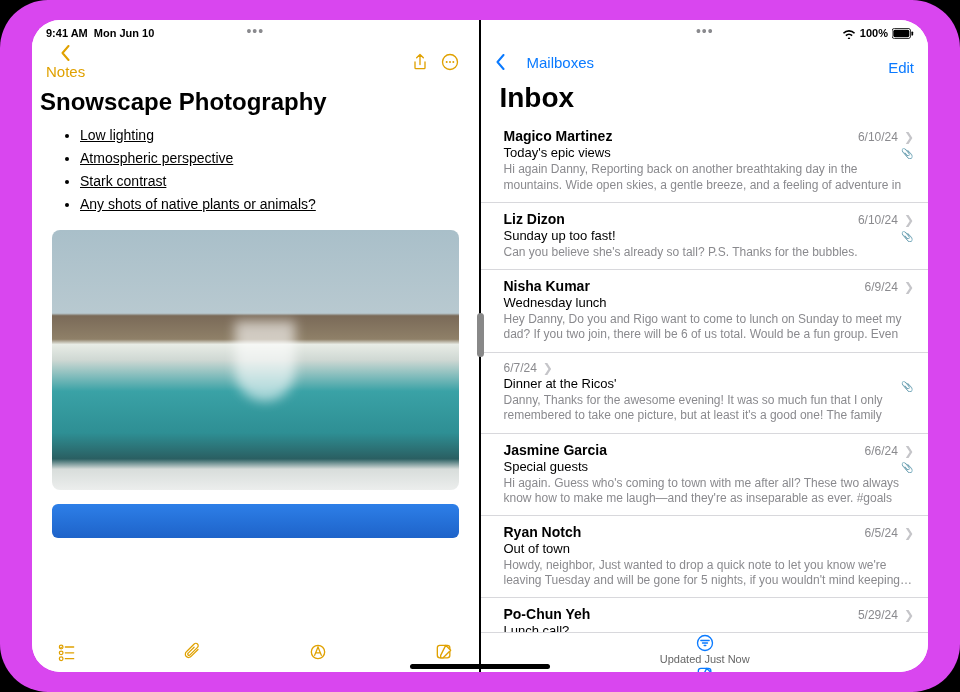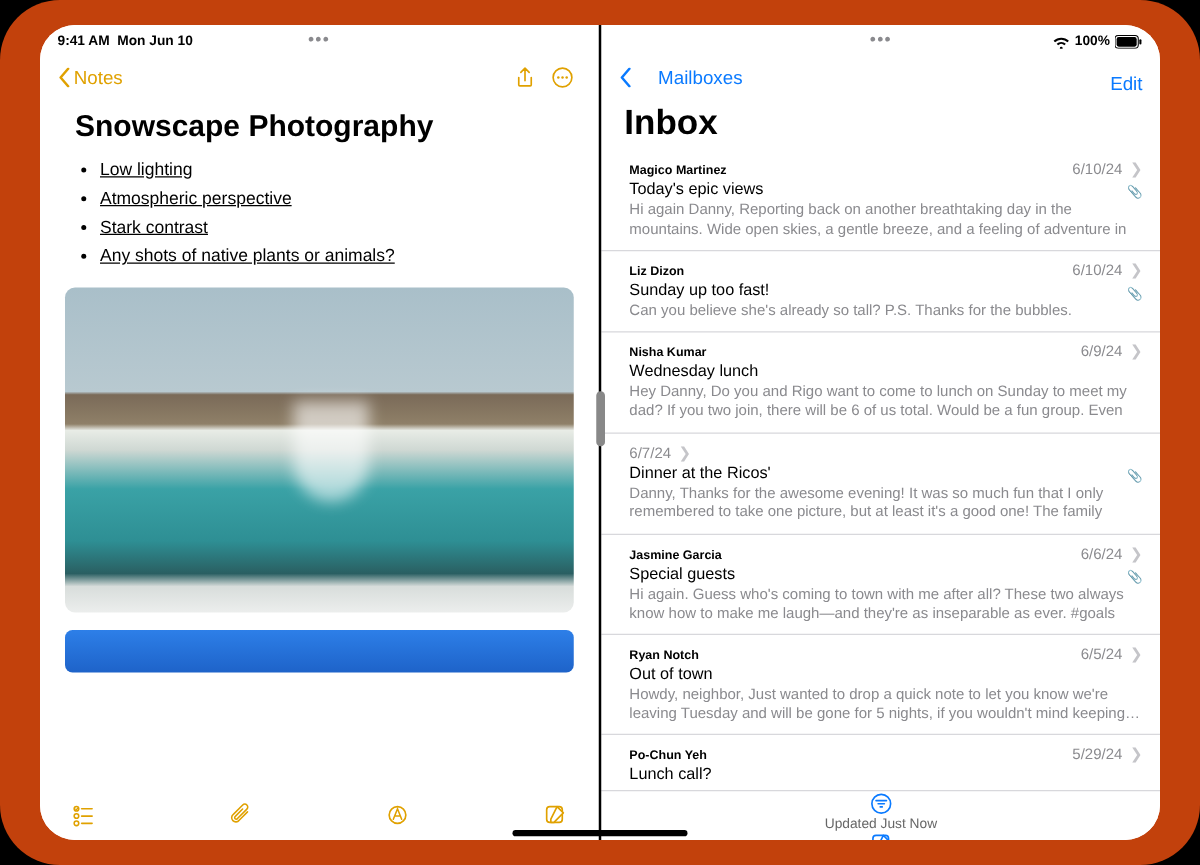--- a/index.html
+++ b/index.html
@@ -6,21 +6,21 @@
   body {
     font-family: -apple-system, "Helvetica Neue", Helvetica, Arial, sans-serif;
     background: #000;
     width: 960px;
     height: 692px;
     overflow: hidden;
   }
   .device {
     width: 960px;
     height: 692px;
-    background: #c2410c;
+    background: #d946ef;
     border-radius: 48px;
     position: relative;
     padding: 20px 32px 20px 32px;
   }
   .screen {
     width: 100%;
     height: 100%;
     display: flex;
     border-radius: 28px;
     overflow: hidden;
@@ -83,33 +83,34 @@
     align-items:center;
     padding: 0 14px;
   }
   .notes-back {
     color:#e0a100;
     font-size:15px;
     display:flex;
     align-items:center;
     gap:2px;
     font-weight:400;
+    flex-direction:column;
   }
   .notes-nav-spacer { flex:1; }
   .icon-btn {
     width:30px; height:30px;
     display:flex; align-items:center; justify-content:center;
     color:#e0a100;
   }
   .icon-btn.blue { color:#0a7aff; }
   .icon-btn svg { width:20px; height:20px; }
   .notes-title {
     font-size: 24px;
     font-weight: 700;
-    padding: 6px 20px 8px 28px;
+    padding: 6px 20px 8px 8px;
   }
   .notes-body {
     padding: 0 20px;
     flex:1;
     overflow:hidden;
   }
   .notes-body ul {
     padding-left: 28px;
     font-size: 14px;
     line-height: 1.65;
@@ -168,21 +169,21 @@
     overflow:hidden;
   }
   .mail-row {
     padding: 8px 14px 8px 22px;
     border-bottom: 0.5px solid #d8d8dc;
     position:relative;
   }
   .mail-row-top {
     display:flex; align-items: baseline;
   }
-  .mail-from { font-size:10px; font-weight:600; flex:1; }
+  .mail-from { font-size:14px; font-weight:600; flex:1; }
   .mail-date { font-size:12px; color:#8a8a8e; margin-right:6px;}
   .mail-chevron { color:#c5c5c9; font-size:12px; }
   .mail-subject {font-size:13px; font-weight:400; color:#000; margin-top:1px;}
   .mail-preview {font-size:12px; color:#8a8a8e; line-height:1.3; margin-top:2px; max-height:32px; overflow:hidden;}
   .mail-attach { color:#8a8a8e; font-size:10px; position:absolute; right:14px; top:28px;}
   .mail-footer {
     height:40px;
     display:flex; align-items:center; justify-content:space-between;
     padding:0 14px;
     border-top:0.5px solid #d8d8dc;

